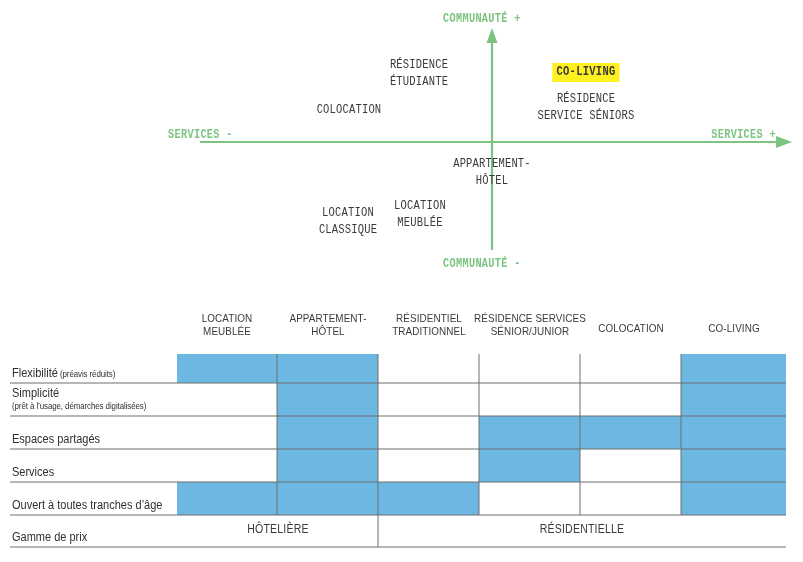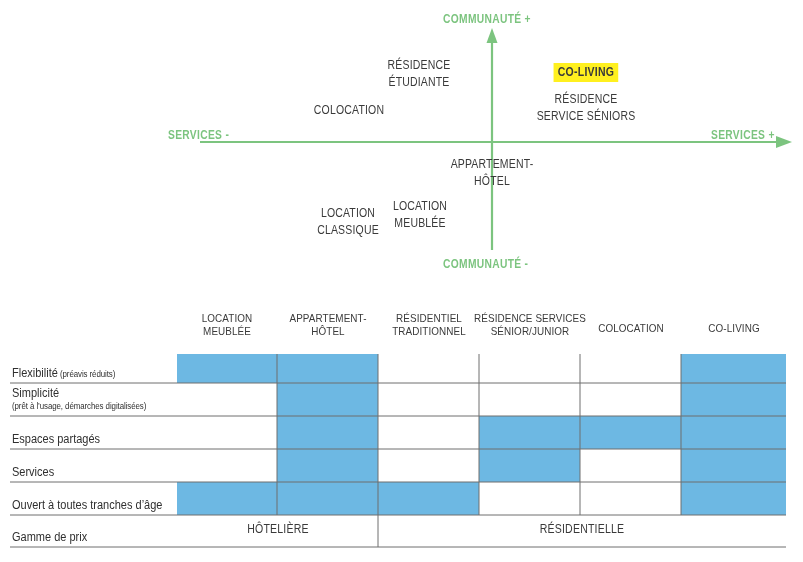--- a/index.html
+++ b/index.html
@@ -13,21 +13,21 @@
     position: relative;
     font-family: "Liberation Sans", sans-serif;
     color: #3a3a3a;
     overflow: hidden;
   }
 
   
   #quadrant {
     position: absolute;
     left: 0; top: 0;
-    width: 803px; height: 290px;
+    width: 803px; height: 290px; font-family: Liberation Mono, monospace;
   }
   #quadrant svg {
     position: absolute; left: 0; top: 0;
   }
   .axis-label {
     position: absolute;
     font-size: 12.5px;
     font-weight: bold;
     letter-spacing: 0.4px;
     color: #7CC47F;

